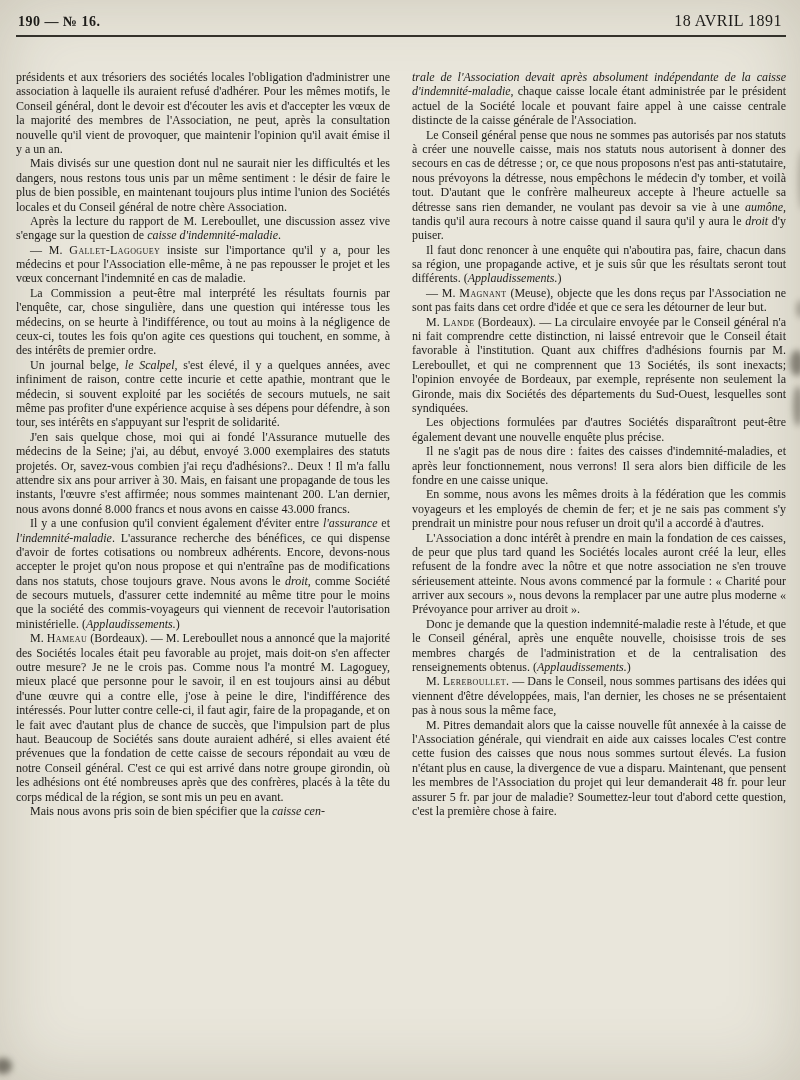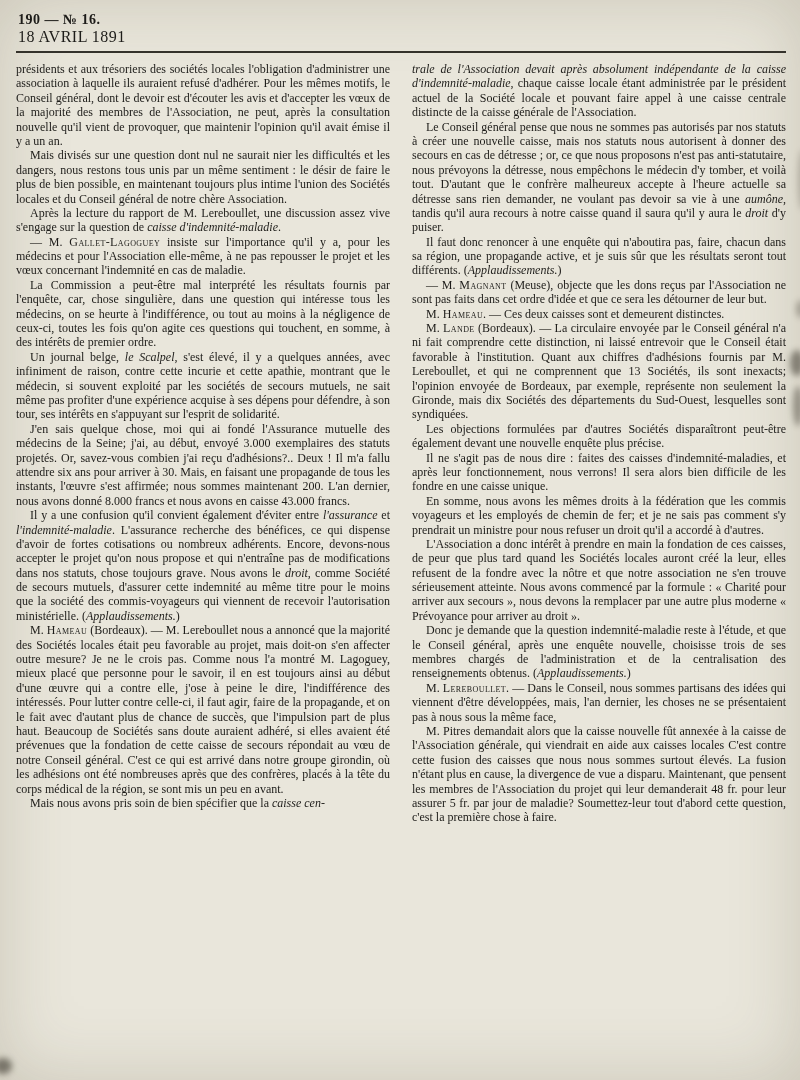--- a/index.html
+++ b/index.html
@@ -9,35 +9,35 @@
     font-family:"Liberation Serif", serif;
     color:#1d1c19;
     position:relative;
     overflow:hidden;
     box-shadow:inset 0 0 70px rgba(95,85,60,0.22);
   }
   .page{padding:8px 14px 0 16px;position:relative;}
   .header{
     display:flex;align-items:baseline;justify-content:space-between;
     padding:4px 4px 5px 2px;
-    flex-direction:column;
   }
   .page-info{font-size:14px;font-weight:bold;letter-spacing:0.5px;white-space:nowrap;}
   .journal-title{
     font-size:15px;letter-spacing:2.5px;word-spacing:10px;
     font-weight:normal;text-align:center;flex:1;white-space:nowrap;
   }
   .issue-date{font-size:16px;white-space:nowrap;letter-spacing:0.5px;text-align:center;}
   .header-rule{border-bottom:2px solid #34322b;margin:0 0 9px 0;}
   .columns{display:flex;gap:22px;}
   .col{
     flex:1;min-width:0;
     text-align:justify;
     font-size:12px;line-height:1.2;
     hyphens:auto;
+    margin-top:24px;
   }
   .para{margin:0;text-indent:14px;}
   .para.noindent{text-indent:0;}
   .it{font-style:italic;}
   .sc{font-variant:small-caps;letter-spacing:0.4px;font-family:Liberation Serif, serif;}
   .smudge{
     position:absolute;background:#3d392f;border-radius:50%;
     filter:blur(3px);pointer-events:none;
   }
   .smudge.s1{right:-4px;top:350px;width:14px;height:26px;opacity:.55;}
@@ -66,21 +66,20 @@
         <p class="para"><span>J'en sais quelque chose, moi qui ai fondé l'Assurance mutuelle des médecins de la Seine; j'ai, au début, envoyé 3.000 exemplaires des statuts projetés. Or, savez-vous combien j'ai reçu d'adhésions?.. Deux ! Il m'a fallu attendre six ans pour arriver à 30. Mais, en faisant une propagande de tous les instants, l'œuvre s'est affirmée; nous sommes maintenant 200. L'an dernier, nous avons donné 8.000 francs et nous avons en caisse 43.000 francs.</span></p>
         <p class="para"><span>Il y a une confusion qu'il convient également d'éviter entre </span><span class="it">l'assurance</span><span> et </span><span class="it">l'indemnité-maladie</span><span>. L'assurance recherche des bénéfices, ce qui dispense d'avoir de fortes cotisations ou nombreux adhérents. Encore, devons-nous accepter le projet qu'on nous propose et qui n'entraîne pas de modifications dans nos statuts, chose toujours grave. Nous avons le </span><span class="it">droit</span><span>, comme Société de secours mutuels, d'assurer cette indemnité au même titre pour le moins que la société des commis-voyageurs qui viennent de recevoir l'autorisation ministérielle. (</span><span class="it">Applaudissements.</span><span>)</span></p>
         <p class="para"><span>M. </span><span class="sc">Hameau</span><span> (Bordeaux). — M. Lereboullet nous a annoncé que la majorité des Sociétés locales était peu favorable au projet, mais doit-on s'en affecter outre mesure? Je ne le crois pas. Comme nous l'a montré M. Lagoguey, mieux placé que personne pour le savoir, il en est toujours ainsi au début d'une œuvre qui a contre elle, j'ose à peine le dire, l'indifférence des intéressés. Pour lutter contre celle-ci, il faut agir, faire de la propagande, et on le fait avec d'autant plus de chance de succès, que l'impulsion part de plus haut. Beaucoup de Sociétés sans doute auraient adhéré, si elles avaient été prévenues que la fondation de cette caisse de secours répondait au vœu de notre Conseil général. C'est ce qui est arrivé dans notre groupe girondin, où les adhésions ont été nombreuses après que des confrères, placés à la tête du corps médical de la région, se sont mis un peu en avant.</span></p>
         <p class="para"><span>Mais nous avons pris soin de bien spécifier que la </span><span class="it">caisse cen-</span></p>
       </div>
     <div class="col">
         <p class="para noindent"><span class="it">trale de l'Association devait après absolument indépendante de la caisse d'indemnité-maladie</span><span>, chaque caisse locale étant administrée par le président actuel de la Société locale et pouvant faire appel à une caisse centrale distincte de la caisse générale de l'Association.</span></p>
         <p class="para"><span>Le Conseil général pense que nous ne sommes pas autorisés par nos statuts à créer une nouvelle caisse, mais nos statuts nous autorisent à donner des secours en cas de détresse ; or, ce que nous proposons n'est pas anti-statutaire, nous prévoyons la détresse, nous empêchons le médecin d'y tomber, et voilà tout. D'autant que le confrère malheureux accepte à l'heure actuelle sa détresse sans rien demander, ne voulant pas devoir sa vie à une </span><span class="it">aumône</span><span>, tandis qu'il aura recours à notre caisse quand il saura qu'il y aura le </span><span class="it">droit</span><span> d'y puiser.</span></p>
         <p class="para"><span>Il faut donc renoncer à une enquête qui n'aboutira pas, faire, chacun dans sa région, une propagande active, et je suis sûr que les résultats seront tout différents. (</span><span class="it">Applaudissements.</span><span>)</span></p>
         <p class="para"><span>— M. </span><span class="sc">Magnant</span><span> (Meuse), objecte que les dons reçus par l'Association ne sont pas faits dans cet ordre d'idée et que ce sera les détourner de leur but.</span></p>
-        <p class="para"><span>M. </span><span class="sc">Hameau</span><span>. — Ces deux caisses sont et demeurent distinctes.</span></p>
         <p class="para"><span>M. </span><span class="sc">Lande</span><span> (Bordeaux). — La circulaire envoyée par le Conseil général n'a ni fait comprendre cette distinction, ni laissé entrevoir que le Conseil était favorable à l'institution. Quant aux chiffres d'adhésions fournis par M. Lereboullet, et qui ne comprennent que 13 Sociétés, ils sont inexacts; l'opinion envoyée de Bordeaux, par exemple, représente non seulement la Gironde, mais dix Sociétés des départements du Sud-Ouest, lesquelles sont syndiquées.</span></p>
         <p class="para"><span>Les objections formulées par d'autres Sociétés disparaîtront peut-être également devant une nouvelle enquête plus précise.</span></p>
         <p class="para"><span>Il ne s'agit pas de nous dire : faites des caisses d'indemnité-maladies, et après leur fonctionnement, nous verrons! Il sera alors bien difficile de les fondre en une caisse unique.</span></p>
         <p class="para"><span>En somme, nous avons les mêmes droits à la fédération que les commis voyageurs et les employés de chemin de fer; et je ne sais pas comment s'y prendrait un ministre pour nous refuser un droit qu'il a accordé à d'autres.</span></p>
         <p class="para"><span>L'Association a donc intérêt à prendre en main la fondation de ces caisses, de peur que plus tard quand les Sociétés locales auront créé la leur, elles refusent de la fondre avec la nôtre et que notre association ne s'en trouve sérieusement atteinte. Nous avons commencé par la formule : « Charité pour arriver aux secours », nous devons la remplacer par une autre plus moderne « Prévoyance pour arriver au droit ».</span></p>
         <p class="para"><span>Donc je demande que la question indemnité-maladie reste à l'étude, et que le Conseil général, après une enquête nouvelle, choisisse trois de ses membres chargés de l'administration et de la centralisation des renseignements obtenus. (</span><span class="it">Applaudissements.</span><span>)</span></p>
         <p class="para"><span>M. </span><span class="sc">Lereboullet</span><span>. — Dans le Conseil, nous sommes partisans des idées qui viennent d'être développées, mais, l'an dernier, les choses ne se présentaient pas à nous sous la même face,</span></p>
         <p class="para"><span>M. Pitres demandait alors que la caisse nouvelle fût annexée à la caisse de l'Association générale, qui viendrait en aide aux caisses locales C'est contre cette fusion des caisses que nous nous sommes surtout élevés. La fusion n'étant plus en cause, la divergence de vue a disparu. Maintenant, que pensent les membres de l'Association du projet qui leur demanderait 48 fr. pour leur assurer 5 fr. par jour de maladie? Soumettez-leur tout d'abord cette question, c'est la première chose à faire.</span></p>
       </div>
   </div>

